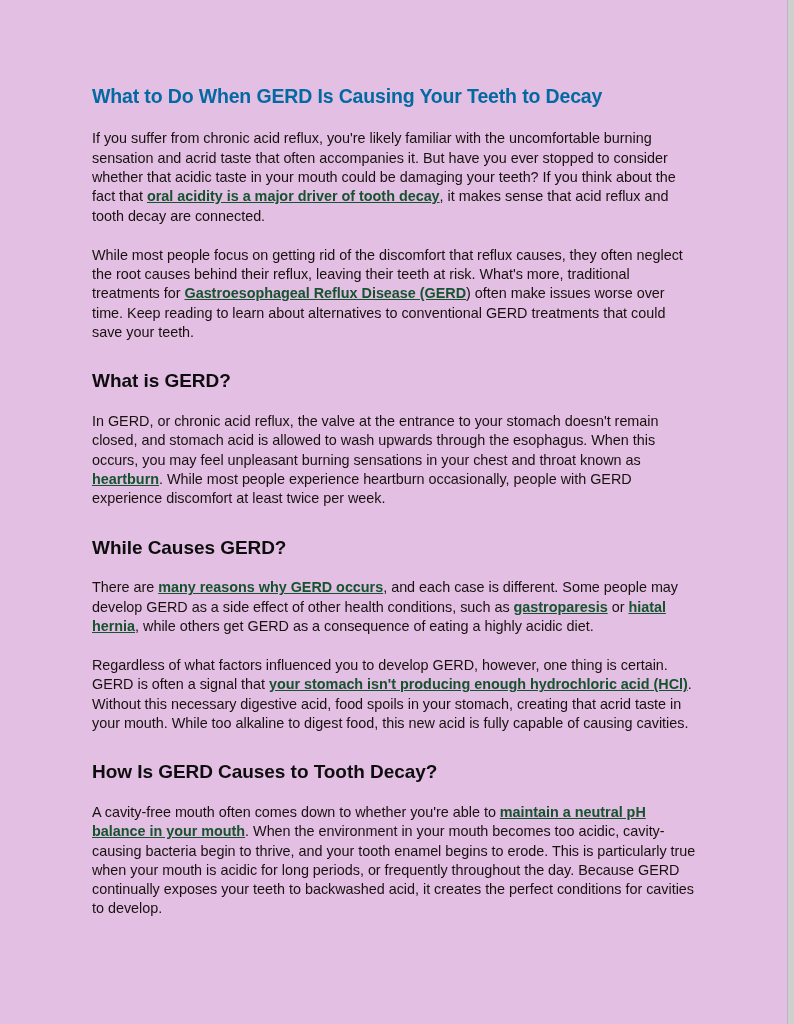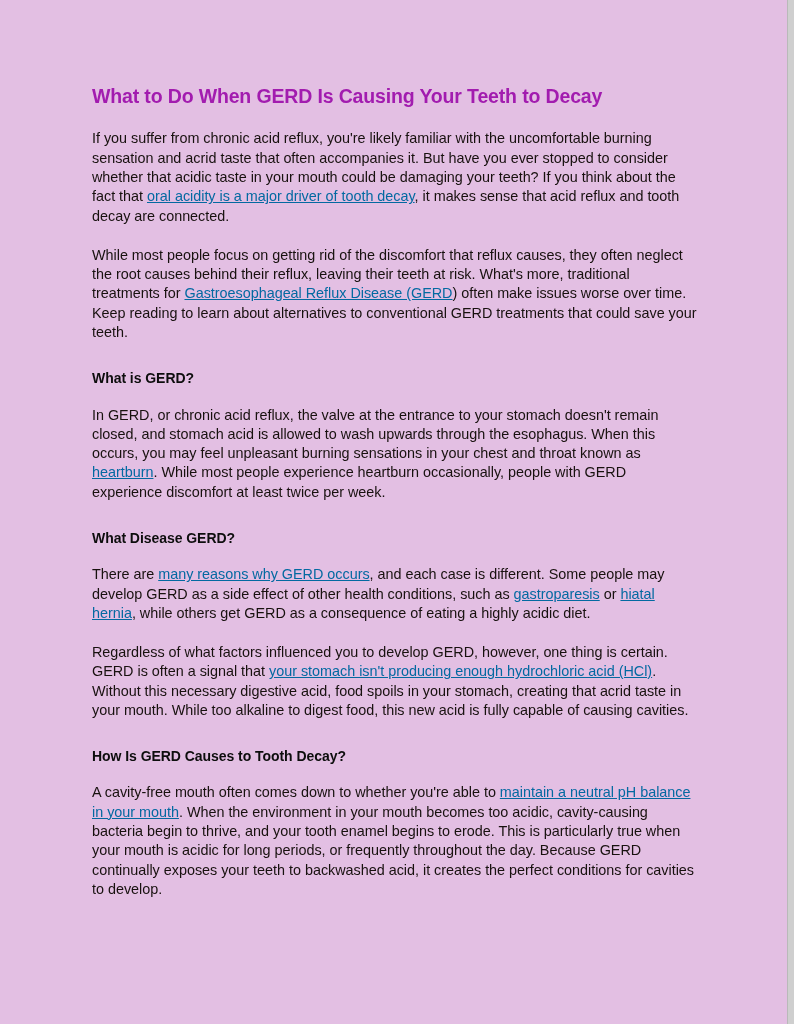--- a/index.html
+++ b/index.html
@@ -23,60 +23,61 @@
     border-right: 1px solid #b9b9b9;
   }
   #doc-body {
     padding: 84px 88px 0 92px;
     box-sizing: border-box;
     width: 100%;
   }
   h1.doc-title {
     font-size: 19.5px;
     font-weight: bold;
-    color: #a21caf;
+    color: #0369a1;
     margin: 0 0 21px 0;
     letter-spacing: -0.15px;
     line-height: 1.25;
   }
   h2.section-heading {
-    font-size: 14px;
+    font-size: 19px;
     font-weight: bold;
     color: #0d0d0d;
     margin: 27px 0 18px 0;
     line-height: 1.3;
     letter-spacing: -0.05px;
   }
   p.para {
     font-size: 14.4px;
     line-height: 19.3px;
     color: #18110f;
     margin: 0 0 20px 0;
     letter-spacing: -0.02px;
     max-width: 608px;
   }
   p.para:last-child { margin-bottom: 7px; }
   a.doclink {
-    color: #0369a1;
+    color: #14532d;
     text-decoration: underline;
     text-underline-offset: 1px;
+    font-weight: bold;
   }
   .seg { white-space: pre-wrap; }
 </style>
 </head>
 <body>
 
 <div id="page">
   <div id="doc-body">
     <h1 class="doc-title">What to Do When GERD Is Causing Your Teeth to Decay</h1>
     <div id="content-blocks">
         <p class="para"><span class="seg">If you suffer from chronic acid reflux, you're likely familiar with the uncomfortable burning sensation and acrid taste that often accompanies it. But have you ever stopped to consider whether that acidic taste in your mouth could be damaging your teeth? If you think about the fact that </span><a class="doclink" href="#">oral acidity is a major driver of tooth decay</a><span class="seg">, it makes sense that acid reflux and tooth decay are connected.</span></p>
         <p class="para"><span class="seg">While most people focus on getting rid of the discomfort that reflux causes, they often neglect the root causes behind their reflux, leaving their teeth at risk. What's more, traditional treatments for </span><a class="doclink" href="#">Gastroesophageal Reflux Disease (GERD</a><span class="seg">) often make issues worse over time. Keep reading to learn about alternatives to conventional GERD treatments that could save your teeth.</span></p>
         <h2 class="section-heading"><span class="seg">What is GERD?</span></h2>
         <p class="para"><span class="seg">In GERD, or chronic acid reflux, the valve at the entrance to your stomach doesn't remain closed, and stomach acid is allowed to wash upwards through the esophagus. When this occurs, you may feel unpleasant burning sensations in your chest and throat known as </span><a class="doclink" href="#">heartburn</a><span class="seg">. While most people experience heartburn occasionally, people with GERD experience discomfort at least twice per week.</span></p>
-        <h2 class="section-heading"><span class="seg">What Disease GERD?</span></h2>
+        <h2 class="section-heading"><span class="seg">While Causes GERD?</span></h2>
         <p class="para"><span class="seg">There are </span><a class="doclink" href="#">many reasons why GERD occurs</a><span class="seg">, and each case is different. Some people may develop GERD as a side effect of other health conditions, such as </span><a class="doclink" href="#">gastroparesis</a><span class="seg"> or </span><a class="doclink" href="#">hiatal hernia</a><span class="seg">, while others get GERD as a consequence of eating a highly acidic diet.</span></p>
         <p class="para"><span class="seg">Regardless of what factors influenced you to develop GERD, however, one thing is certain. GERD is often a signal that </span><a class="doclink" href="#">your stomach isn't producing enough hydrochloric acid (HCl)</a><span class="seg">. Without this necessary digestive acid, food spoils in your stomach, creating that acrid taste in your mouth. While too alkaline to digest food, this new acid is fully capable of causing cavities.</span></p>
         <h2 class="section-heading"><span class="seg">How Is GERD Causes to Tooth Decay?</span></h2>
         <p class="para"><span class="seg">A cavity-free mouth often comes down to whether you're able to </span><a class="doclink" href="#">maintain a neutral pH balance in your mouth</a><span class="seg">. When the environment in your mouth becomes too acidic, cavity-causing bacteria begin to thrive, and your tooth enamel begins to erode. This is particularly true when your mouth is acidic for long periods, or frequently throughout the day. Because GERD continually exposes your teeth to backwashed acid, it creates the perfect conditions for cavities to develop.</span></p>
       </div>
   </div>
 </div>
 
 </body></html>

